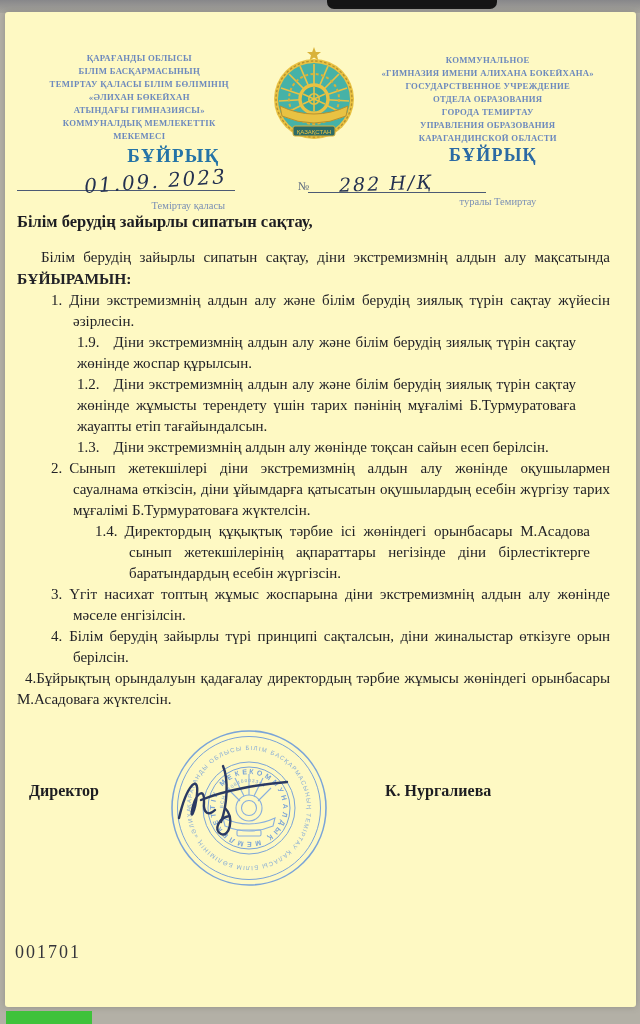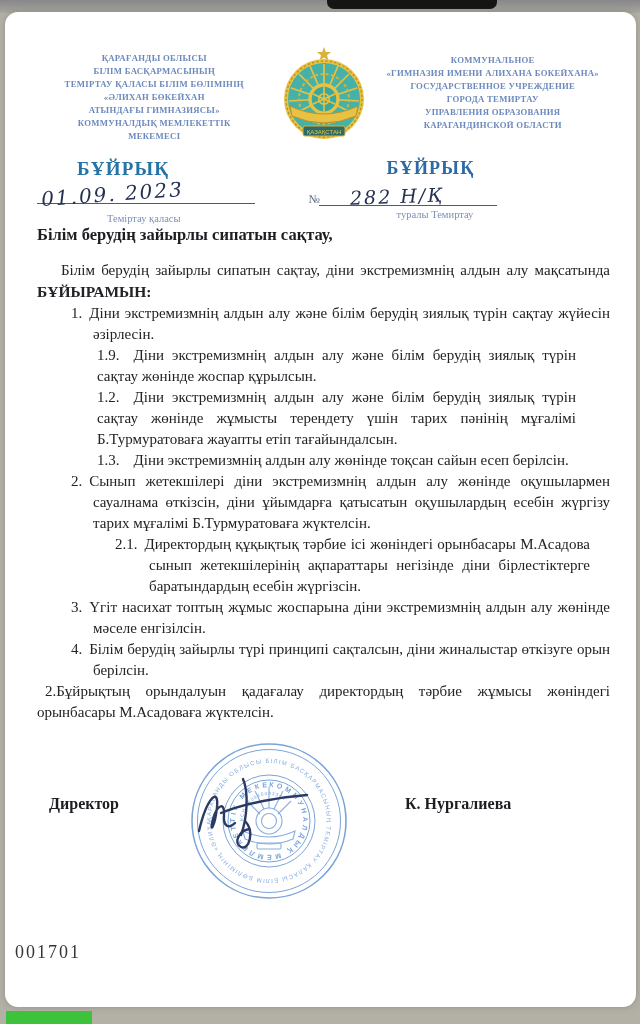--- a/index.html
+++ b/index.html
@@ -3,33 +3,33 @@
 <meta charset="utf-8">
 <style>
   html,body{margin:0;padding:0;}
   body{width:640px;height:1024px;font-family:"Liberation Serif",serif;}
   .photo{position:relative;width:640px;height:1024px;background:#b3b0a6;overflow:hidden;}
   .photo-top-shade{position:absolute;top:0;left:0;right:0;height:13px;
     background:linear-gradient(#87878a,#a8a69e);}
   .binder-clip{position:absolute;top:0;left:327px;width:170px;height:9px;background:#151515;
     border-radius:0 0 7px 7px;}
   .green-strip{position:absolute;left:6px;bottom:0;width:86px;height:13px;background:#3ec23b;}
-  .page{position:absolute;left:5px;right:4px;top:12px;bottom:17px;background:#ffffff;
-    border-radius:13px;box-shadow:0 0 6px rgba(90,90,80,.35);padding:30px 26px 0 32px;box-sizing:border-box;}
+  .page{position:absolute;left:5px;right:4px;top:12px;bottom:17px;background:#fef9c3;
+    border-radius:3px;box-shadow:0 0 6px rgba(90,90,80,.35);padding:30px 26px 0 12px;box-sizing:border-box;}
 
   
   .hdr{display:flex;align-items:flex-start;gap:4px;margin-top:4px;}
   .hdr-col{flex:1;font-weight:bold;font-size:8.7px;line-height:13px;letter-spacing:.3px;
     color:#6c89bd;text-align:center;text-transform:uppercase;}
   .hdr-left{padding-top:6px;}
   .hdr-right{padding-top:8px;}
   .emblem-wrap{flex:0 0 96px;display:flex;justify-content:center;}
 
   
-  .orow{display:flex;margin-top:14px;}
+  .orow{display:flex;text-align:center;}
   .ok{width:46%;}
   .orr{width:54%;}
   .otitle{font-size:19px;font-weight:bold;color:#2574a7;letter-spacing:1.2px;}
   .ok .otitle{margin-left:40px;}
   .orr .otitle{margin-left:86px;font-size:18px;color:#2b6aa4;}
   .hw{font-family:"DejaVu Serif",serif;font-style:italic;color:#233050;display:inline-block;}
   .hw-date{font-size:20px;letter-spacing:2px;transform:rotate(-4deg);margin:2px 0 0 4px;}
   .dateline{width:218px;border-bottom:1.4px solid #4c5a74;margin-top:-3px;}
   .ok .place{font-size:10.5px;color:#7b90b5;margin:9px 0 0 70px;}
   .numline{display:flex;align-items:flex-end;margin-top:6px;}
@@ -106,20 +106,21 @@
           </g>
           <path d="M8,60 Q42,76 76,60 L74,70 Q42,84 10,70 Z" fill="#e9c243" stroke="#b8922e" stroke-width="1"></path>
           <rect x="21" y="80" width="42" height="10" rx="2" fill="#2c6b66" stroke="#d9b23a" stroke-width="1"></rect>
           <text x="42" y="87.5" text-anchor="middle" font-size="6" fill="#e9c243" font-family="Liberation Sans, sans-serif">ҚАЗАҚСТАН</text>
         </svg>
       </div>
       <div class="hdr-col hdr-right" id="hr">
           <div>КОММУНАЛЬНОЕ</div>
           <div>«ГИМНАЗИЯ ИМЕНИ АЛИХАНА БОКЕЙХАНА»</div>
           <div>ГОСУДАРСТВЕННОЕ УЧРЕЖДЕНИЕ</div>
+          <div>ОТДЕЛА ОБРАЗОВАНИЯ</div>
           <div>ГОРОДА ТЕМИРТАУ</div>
           <div>УПРАВЛЕНИЯ ОБРАЗОВАНИЯ</div>
           <div>КАРАГАНДИНСКОЙ ОБЛАСТИ</div>
         </div>
     </div>
 
     <div class="orow">
       <div class="ok">
         <div class="otitle">БҰЙРЫҚ</div>
         <span class="hw hw-date">01.09. 2023</span>
@@ -147,27 +148,27 @@
   <p class="item l1"><span class="num">1.</span><span class="txt">Діни экстремизмнің алдын алу және білім берудің зиялық түрін сақтау жүйесін әзірлесін.</span></p>
 
   <p class="item l2"><span class="num">1.9.</span><span class="txt">Діни экстремизмнің алдын алу және білім берудің зиялық түрін сақтау жөнінде жоспар құрылсын.</span></p>
 
   <p class="item l2"><span class="num">1.2.</span><span class="txt">Діни экстремизмнің алдын алу және білім берудің зиялық түрін сақтау жөнінде жұмысты терендету үшін тарих пәнінің мұғалімі Б.Турмуратоваға жауапты етіп тағайындалсын.</span></p>
 
   <p class="item l2"><span class="num">1.3.</span><span class="txt">Діни экстремизмнің алдын алу жөнінде тоқсан сайын есеп берілсін.</span></p>
 
   <p class="item l1"><span class="num">2.</span><span class="txt">Сынып жетекшілері діни экстремизмнің алдын алу жөнінде оқушылармен сауалнама өткізсін, діни ұйымдарға қатысатын оқушылардың есебін жүргізу тарих мұғалімі  Б.Турмуратоваға жүктелсін.</span></p>
 
-  <p class="item l3"><span class="num">2.1.</span><span class="txt">Директордың құқықтық тәрбие ісі жөніндегі орынбасары М.Асадова сынып жетекшілерінің ақпараттары негізінде діни бірлестіктерге баратындардың есебін жүргізсін.</span></p>
+  <p class="item l3"><span class="num">1.4.</span><span class="txt">Директордың құқықтық тәрбие ісі жөніндегі орынбасары М.Асадова сынып жетекшілерінің ақпараттары негізінде діни бірлестіктерге баратындардың есебін жүргізсін.</span></p>
 
   <p class="item l1"><span class="num">3.</span><span class="txt">Үгіт насихат топтың жұмыс жоспарына діни экстремизмнің алдын алу жөнінде мәселе енгізілсін.</span></p>
 
   <p class="item l1"><span class="num">4.</span><span class="txt">Білім берудің зайырлы түрі принципі сақталсын, діни жиналыстар өткізуге орын берілсін.</span></p>
 </div>
-      <p class="closing">2.Бұйрықтың орындалуын қадағалау директордың тәрбие жұмысы жөніндегі орынбасары М.Асадоваға  жүктелсін.</p>
+      <p class="closing">4.Бұйрықтың орындалуын қадағалау директордың тәрбие жұмысы жөніндегі орынбасары М.Асадоваға  жүктелсін.</p>
     </div>
 
     <div class="sig">
       <span class="sig-role">Директор</span>
       <div class="stamp-wrap">
         <svg width="168" height="172" viewBox="0 0 168 172">
           <g fill="none" stroke="#7aa4d8">
             <circle cx="84" cy="86" r="77" stroke-width="1.6"></circle>
             <circle cx="84" cy="86" r="71.5" stroke-width="1"></circle>
             <circle cx="84" cy="86" r="46" stroke-width="1"></circle>

